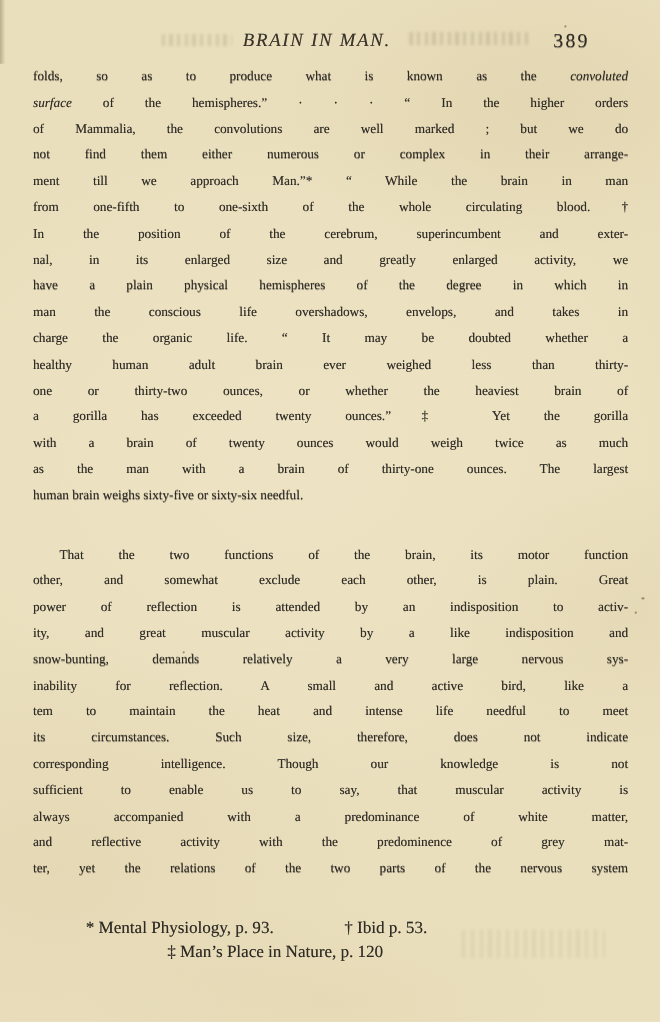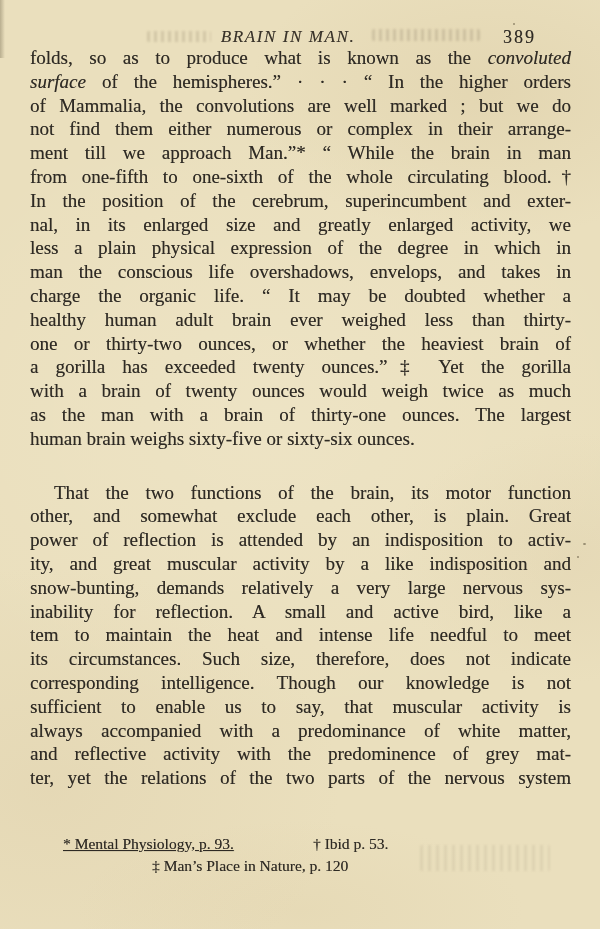--- a/index.html
+++ b/index.html
@@ -31,37 +31,37 @@
     text-shadow:0.2px 0.2px 0.4px rgba(57,51,42,0.45);
     white-space:nowrap;
     text-align:right;
   }
   .page-number {
     position:absolute; right:64px; top:0;
     font-size:18px; letter-spacing:2px;
     text-shadow:0.2px 0.2px 0.4px rgba(46,42,36,0.45);
   }
   .body-text {
-    position:absolute; left:30px; top:46px; width:541px;
-    font-size:19px; line-height:23.8px;
+    position:absolute; left:30px; top:58px; width:541px;
+    font-size:12px; line-height:23.8px;
   }
   .line {
     height:23.8px;
     text-align:justify;
     text-align-last:justify;
     text-shadow:0.2px 0.2px 0.35px rgba(46,42,36,0.5);
   }
   .line.para-end { text-align-last:left; }
   .line.indent { text-indent:24px;margin-top:30px; }
   .footnotes { position:absolute; left:0; top:0; width:600px; }
   .fn {
     position:absolute; font-size:15.5px; white-space:nowrap;
     text-shadow:0.2px 0.2px 0.3px rgba(46,42,36,0.5);
   }
-  .fn1 { left:63px;  top:835px;text-decoration:underline; }
+  .fn1 { left:78px;  top:835px; }
   .fn2 { left:313px; top:835px; }
   .fn3 { left:152px; top:857px; }
   .ghost {
     position:absolute; border-radius:2px;
     filter:blur(1.3px); pointer-events:none;
   }
   .ghost-head-left {
     left:147px; top:31px; width:64px; height:11px;
     background:repeating-linear-gradient(90deg, rgba(118,106,80,0.20) 0 3px, rgba(118,106,80,0) 3px 7px);
   }
@@ -96,29 +96,29 @@
 
   <main class="body-text">
       <div class="line">folds, so as to produce what is known as the <i>convoluted</i></div>
       <div class="line"><i>surface</i> of the hemispheres.” · · ·  “ In the higher orders</div>
       <div class="line">of Mammalia, the convolutions are well marked ; but we do</div>
       <div class="line">not find them either numerous or complex in their arrange-</div>
       <div class="line">ment till we approach Man.”*  “ While the brain in man</div>
       <div class="line">from one-fifth to one-sixth of the whole circulating blood.†</div>
       <div class="line">In the position of the cerebrum, superincumbent and exter-</div>
       <div class="line">nal, in its enlarged size and greatly enlarged activity, we</div>
-      <div class="line">less a plain physical expression of the degree in which in</div>
+      <div class="line">have a plain physical hemispheres of the degree in which in</div>
       <div class="line">man the conscious life overshadows, envelops, and takes in</div>
       <div class="line">charge the organic life.  “ It may be doubted whether a</div>
       <div class="line">healthy human adult brain ever weighed less than thirty-</div>
       <div class="line">one or thirty-two ounces, or whether the heaviest brain of</div>
       <div class="line">a gorilla has exceeded twenty ounces.”‡  Yet the gorilla</div>
       <div class="line">with a brain of twenty ounces would weigh twice as much</div>
       <div class="line">as the man with a brain of thirty-one ounces.  The largest</div>
-      <div class="line para-end">human brain weighs sixty-five or sixty-six ounces.</div>
+      <div class="line para-end">human brain weighs sixty-five or sixty-six needful.</div>
       <div class="line indent">That the two functions of the brain, its motor function</div>
       <div class="line">other, and somewhat exclude each other, is plain.  Great</div>
       <div class="line">power of reflection is attended by an indisposition to activ-</div>
       <div class="line">ity, and great muscular activity by a like indisposition and</div>
       <div class="line">snow-bunting, demands relatively a very large nervous sys-</div>
       <div class="line">inability for reflection.  A small and active bird, like a</div>
       <div class="line">tem to maintain the heat and intense life needful to meet</div>
       <div class="line">its circumstances.  Such size, therefore, does not indicate</div>
       <div class="line">corresponding intelligence.  Though our knowledge is not</div>
       <div class="line">sufficient to enable us to say, that muscular activity is</div>

